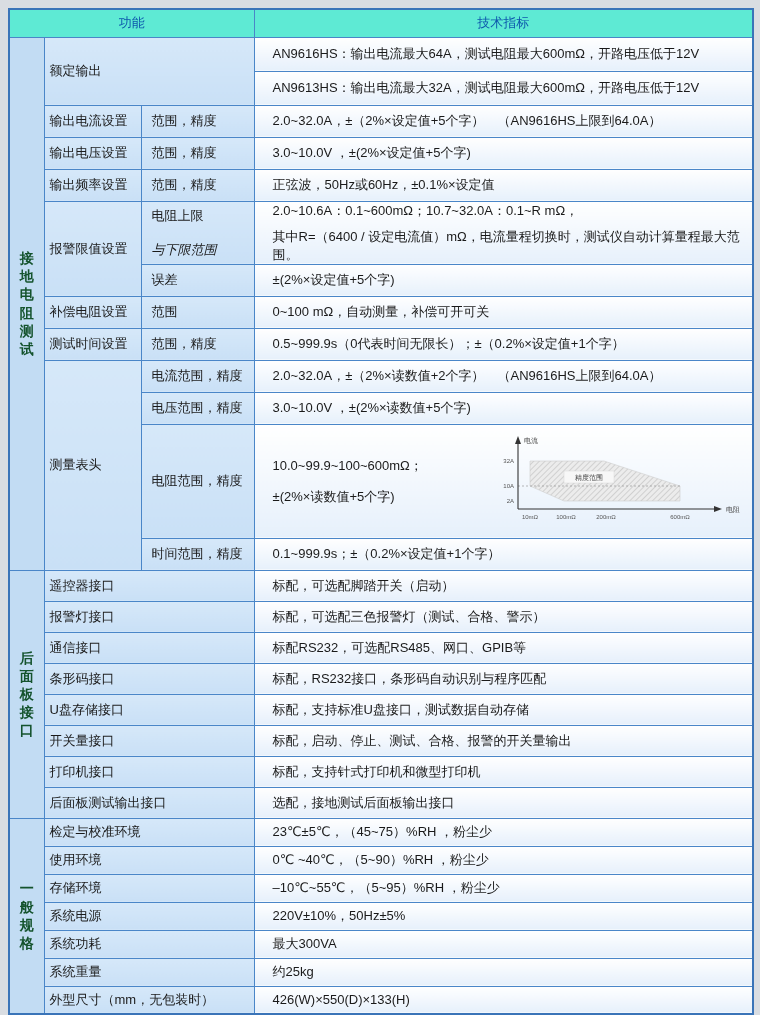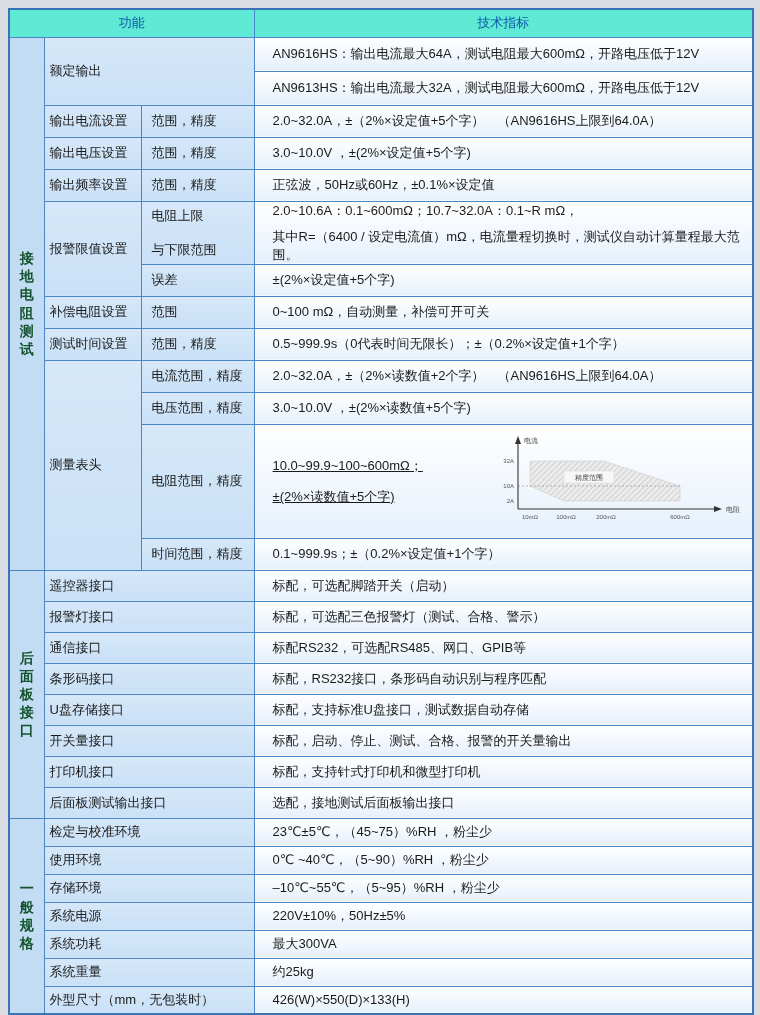--- a/index.html
+++ b/index.html
@@ -52,30 +52,30 @@
   .sub {
     background: linear-gradient(180deg, #d6e8f9 0%, #c9e0f6 100%);
     padding-left: 10px;
   }
   
   .val {
     background: linear-gradient(180deg, #ffffff 0%, #e6f0fb 100%);
     padding-left: 18px;
   }
   .val .line2 { margin-top: 8px; }
-  .sub .line2 { margin-top: 16px; }
+  .sub .line2 { margin-top: 16px; font-style: italic; }
   
   .rh-a  { height: 34px; }   
   .rh-s  { height: 32px; }   
   .rh-d  { height: 53px; }   
   .rh-c  { height: 114px; }  
   .rh-r  { height: 31px; }   
   .rh-g  { height: 28px; }   
   
-  .res-flex { display: flex; align-items: center; justify-content: space-between; padding-right: 6px; text-decoration: underline; }
+  .res-flex { display: flex; align-items: center; justify-content: space-between; padding-right: 6px; }
   .res-text { line-height: 1.0; }
   .res-text .line2 { margin-top: 18px; }
   .chart-wrap { flex: 0 0 auto; }
   .chart-wrap svg { display: block; }
   .chart-label { font-size: 7px; fill: #444; }
   .chart-tick { font-size: 6px; fill: #555; }
 </style>
 </head>
 <body>
 

